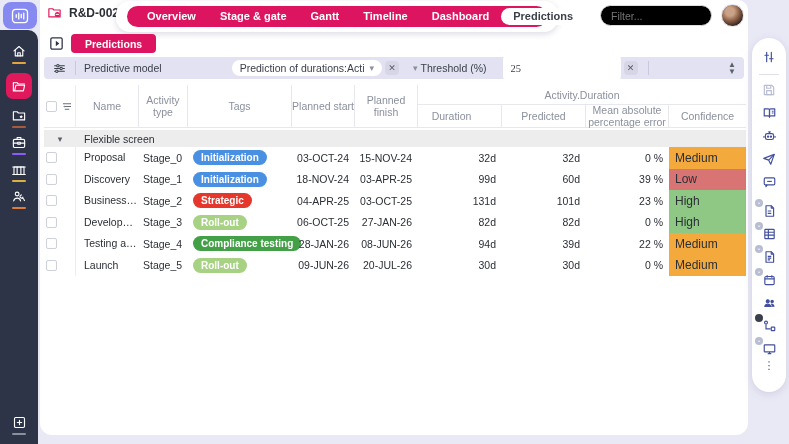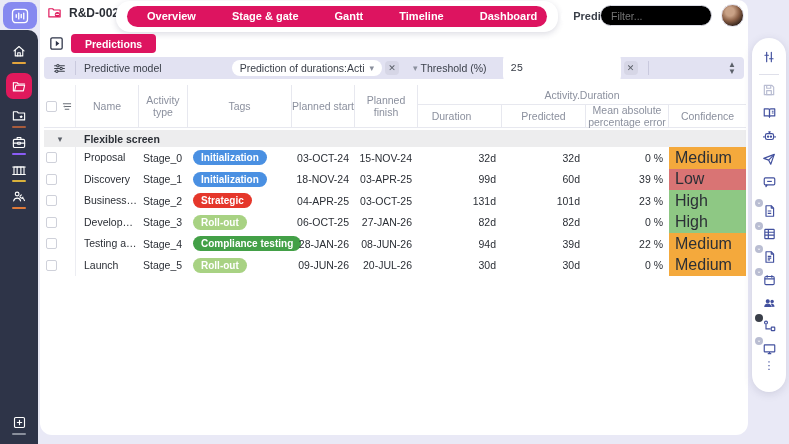--- a/index.html
+++ b/index.html
@@ -19,21 +19,21 @@
 
   
   .panel { position:absolute; left:40px; top:0; width:708px; height:435px; background:#fff; border-radius:0 10px 12px 12px; }
 
   
   .topbar { position:absolute; left:0; top:0; width:708px; height:32px; }
   .project { position:absolute; left:6px; top:5px; display:flex; align-items:center; gap:6px; cursor:pointer; }
   .project .pname { font-size:12px; font-weight:bold; color:#2b2f36; }
   .project .chev { color:#9aa0ab; font-size:10px; margin-left:2px; }
   .tabcard { position:absolute; left:76px; top:1px; width:442px; height:31px; background:#fff; border-radius:14px; box-shadow:0 2px 6px rgba(60,60,100,.18); }
-  .tabpill { position:absolute; left:11px; top:5px; width:420px; height:21px; background:#dd1460; border-radius:11px; display:flex; align-items:center; padding:0 8px; gap:12px; }
+  .tabpill { position:absolute; left:11px; top:5px; width:420px; height:21px; background:#dd1460; border-radius:11px; display:flex; align-items:center; padding:0 8px; gap:0; }
   .tab { color:#fff; font-size:11px; font-weight:bold; padding:0 12px; height:17px; line-height:17px; border-radius:9px; cursor:pointer; white-space:nowrap; }
   .tab.active { background:#fff; color:#3a3f49; }
   .tab-add { margin-left:8px; color:#fff; cursor:pointer; display:flex; align-items:center; }
   .filterbox { position:absolute; left:560px; top:5px; width:112px; height:21px; border:1px solid #dcdde6; border-radius:11px; background:#000000; font-size:10.5px; color:#9aa0ab; padding:0 10px; font-family:"Liberation Sans", sans-serif; }
   .avatar { position:absolute; left:681px; top:4px; width:23px; height:23px; border-radius:50%;
             background: radial-gradient(circle at 38% 32%, #c9a287 22%, #8a5f46 48%, #2e2019 78%);
             border:1px solid #e2e2ee; cursor:pointer; }
 
   
   .row2 { position:absolute; left:0; top:32px; width:708px; height:25px; }
@@ -42,51 +42,51 @@
 
   
   .filterbar { position:absolute; left:4px; top:57px; width:700px; height:22px; background:#e2e2f2; border-radius:4px; display:flex; align-items:center; }
   .fb-sliders { margin:0 8px 0 8px; color:#3a3f49; cursor:pointer; }
   .fb-divider { width:1px; height:14px; background:#c9c9de; }
   .fb-label { font-size:10.5px; color:#3a3f49; margin:0 8px; }
   .fb-select { height:16px; background:#fff; border-radius:8px; display:flex; align-items:center; font-size:10.5px; color:#3a3f49; padding:0 8px; margin-left:62px; cursor:pointer; white-space:nowrap; }
   .fb-select .chev { color:#8a8f9c; font-size:9px; margin-left:5px; }
   .fb-x { width:14px; height:14px; background:#d6d6e6; border-radius:4px; color:#5b6069; font-size:9px; line-height:14px; text-align:center; margin-left:3px; cursor:pointer; }
   .fb-chev-sm { color:#8a8f9c; font-size:9px; margin-left:14px; }
-  .fb-input { width:118px; height:16px; background:#fff; border:none; border-radius:8px; font-size:10.5px; color:#3a3f49; padding:16px 8px; margin-left:8px; font-family:Liberation Mono, monospace; }
+  .fb-input { width:118px; height:16px; background:#fff; border:none; border-radius:8px; font-size:10.5px; color:#3a3f49; padding:16px 8px; margin-left:8px; font-family:Liberation Serif, serif; }
   .fb-spinner { margin-left:auto; margin-right:8px; color:#5b6069; font-size:8px; line-height:7px; text-align:center; cursor:pointer; }
 
   
   .grid { position:absolute; left:4px; top:85px; width:702px; font-size:10.5px; }
   .hdr { display:flex; border-bottom:1px solid #e7e8ef; height:43px; }
   .hc { border-right:1px solid #e7e8ef; display:flex; align-items:center; justify-content:center; color:#8b909e; text-align:center; line-height:1.15; }
   .hgroup-wrap { display:flex; flex-direction:column; }
   .hgroup { height:21px; border-bottom:1px solid #e7e8ef; border-right:1px solid #e7e8ef; display:flex; align-items:center; justify-content:center; color:#8b909e; }
   .hsub { display:flex; height:22px; }
   .hsub .hc { height:22px; }
   .cb { width:11px; height:11px; border:1px solid #cfd1da; border-radius:2px; background:#fff; cursor:pointer; }
   .group-row { display:flex; align-items:center; height:17px; background:#ededee; margin-top:2px; }
   .group-row .gchev { width:32px; text-align:center; color:#5b6069; font-size:9px; cursor:pointer; }
-  .group-row .glabel { font-weight:bold; color:#2b2f36; padding-left:8px; }
+  .group-row .glabel { font-weight:normal; color:#2b2f36; padding-left:8px; }
   .trow { display:flex; align-items:center; height:21.5px; }
   .td { display:flex; align-items:center; height:100%; }
   .c0 { width:14px; justify-content:center; }
   .c1 { width:18px; border-right:1px solid #ecedf2; }
   .c2 { width:63px; padding-left:8px; }
   .c3 { width:49px; padding-left:4px; }
   .c4 { width:104px; padding-left:5px; }
   .c5 { width:63px; justify-content:flex-end; padding-right:6px; }
   .c6 { width:63px; justify-content:flex-end; padding-right:6px; }
   .c7 { width:84px; justify-content:flex-end; padding-right:6px; }
   .c8 { width:84px; justify-content:flex-end; padding-right:6px; }
   .c9 { width:83px; justify-content:flex-end; padding-right:6px; }
   .c10 { width:77px; padding-left:6px; }
   .name-cell { overflow:hidden; white-space:nowrap; text-overflow:ellipsis; display:block; line-height:21.5px; }
   .tag { color:#fff; font-size:10px; font-weight:bold; border-radius:9px; padding:2px 8px; white-space:nowrap; }
-  .conf { font-size:16px; color:#2b2f36; }
+  .conf { font-size:12px; color:#2b2f36; }
 
   
   .rail { position:absolute; left:752px; top:38px; width:34px; height:354px; background:#fff; border-radius:17px; box-shadow:0 2px 8px rgba(60,60,100,.15); display:flex; flex-direction:column; align-items:center; padding-top:10px; z-index:6; }
   .rail .ric { color:#42509e; margin-bottom:5px; cursor:pointer; position:relative; width:20px; height:18px; display:flex; align-items:center; justify-content:center; }
   .rail .ric.disabled { color:#b9bdd2; }
   .rail .rdiv { width:20px; height:1px; background:#dfe0ea; margin:3px 0 6px 0; }
   .badge { position:absolute; left:-4px; top:-3px; width:8px; height:8px; border-radius:50%; background:#b9bdd2; color:#fff; font-size:6px; line-height:7px; text-align:center; }
   .badge.dark { background:#3a3f49; }
   .rail .dots { color:#42509e; font-size:11px; letter-spacing:0; line-height:4px; text-align:center; cursor:pointer; }
 </style>

